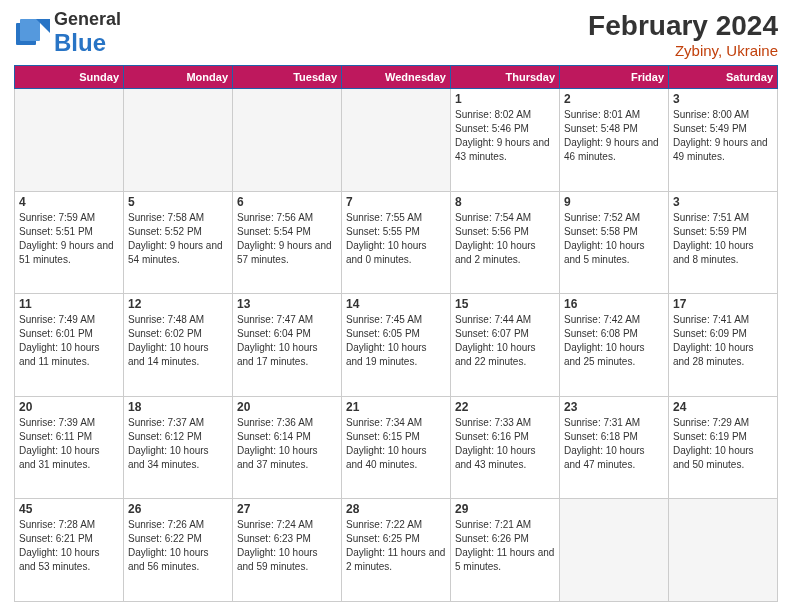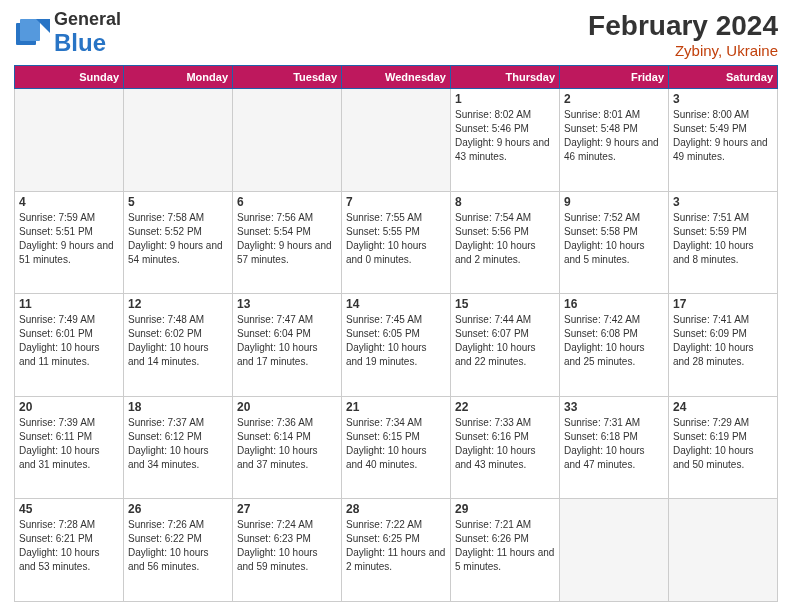--- a/index.html
+++ b/index.html
@@ -228,21 +228,21 @@
           </td>
           <td>
             <span class="day-number">21</span>
             <div class="day-info">Sunrise: 7:34 AM<br>Sunset: 6:15 PM<br>Daylight: 10 hours and 40 minutes.</div>
           </td>
           <td>
             <span class="day-number">22</span>
             <div class="day-info">Sunrise: 7:33 AM<br>Sunset: 6:16 PM<br>Daylight: 10 hours and 43 minutes.</div>
           </td>
           <td>
-            <span class="day-number">33</span>
+            <span class="day-number">23</span>
             <div class="day-info">Sunrise: 7:31 AM<br>Sunset: 6:18 PM<br>Daylight: 10 hours and 47 minutes.</div>
           </td>
           <td>
             <span class="day-number">24</span>
             <div class="day-info">Sunrise: 7:29 AM<br>Sunset: 6:19 PM<br>Daylight: 10 hours and 50 minutes.</div>
           </td>
         </tr>
         <tr>
           <td>
             <span class="day-number">45</span>

